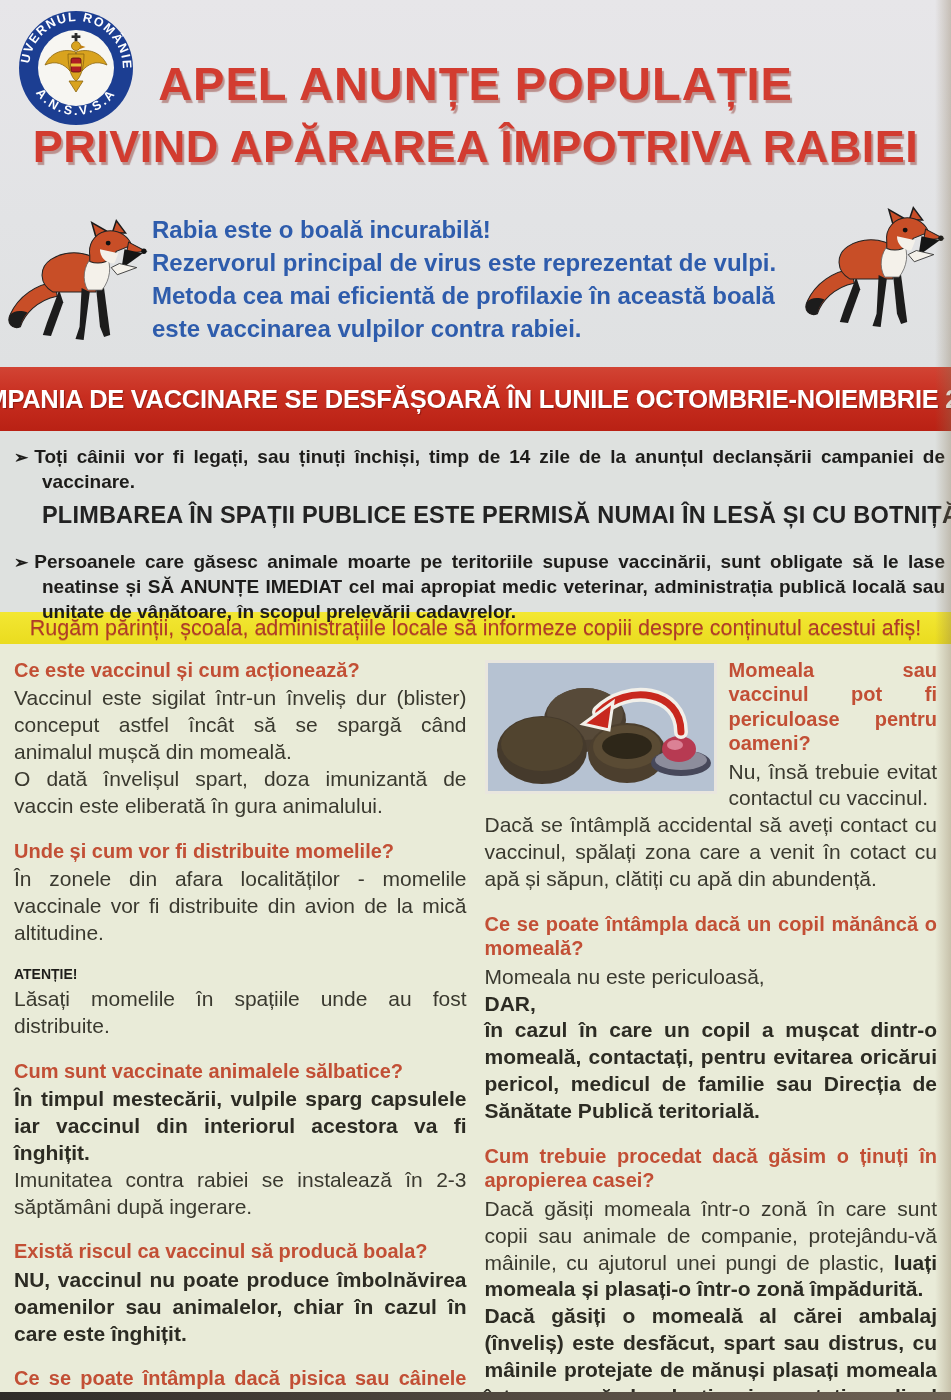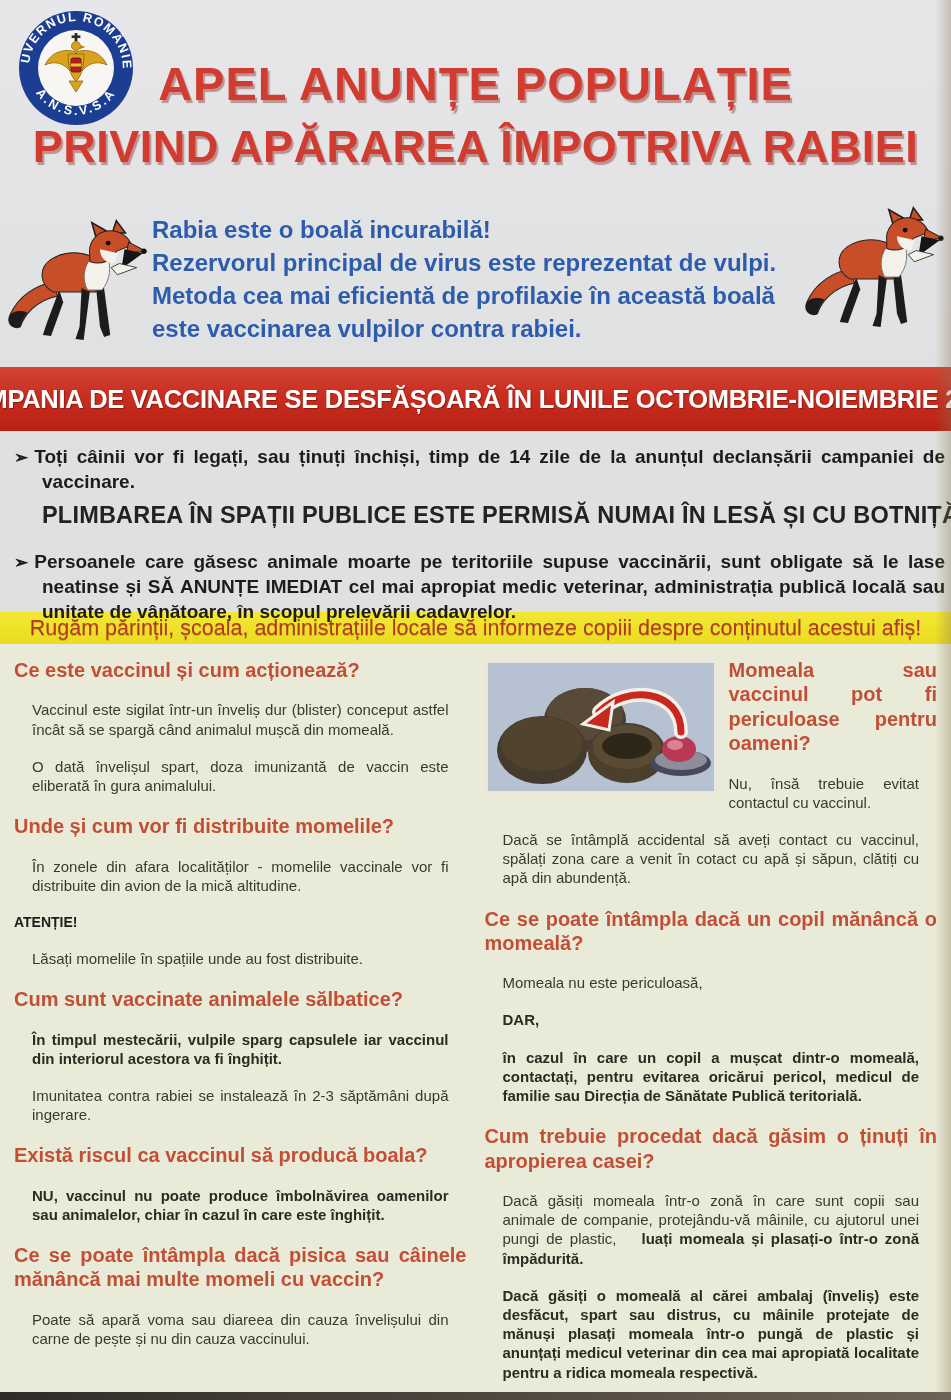--- a/index.html
+++ b/index.html
@@ -53,21 +53,21 @@
   }
   
   .content{
     background:#e9ebd8; padding:14px 14px 0 14px;
     display:flex; gap:18px; height:753px; box-sizing:border-box;
   }
   .col{flex:1; min-width:0;}
   .qa-section{margin-bottom:19px;}
   .qa-heading{color:#c24f35; font-weight:bold; font-size:20px; line-height:1.22; margin:0 0 3px 0; text-align:justify;}
   .qa-heading.black{color:#1e1d1a; font-size:14px;}
-  .qa-p{color:#3a392f; font-size:15px; line-height:1.28; margin:18px; text-align:justify;}
+  .qa-p{color:#3a392f; font-size:21px; line-height:1.28; margin:0; text-align:justify;}
   .qa-p.bold{font-weight:bold; color:#2c2b23;}
   .bait-figure{float:left; width:232px; height:134px; margin:2px 12px 4px 0;}
   
   .edge-right{position:absolute; top:0; right:0; width:16px; height:100%;
     background:linear-gradient(to right, rgba(135,115,85,0) 0%, rgba(135,115,85,0.35) 100%); pointer-events:none;}
   .edge-bottom{position:absolute; left:0; bottom:0; width:100%; height:8px;
     background:linear-gradient(to right,#2f2c28 0%,#554c42 60%,#6e6254 100%); pointer-events:none;}
 </style>
 </head>
 <body>

